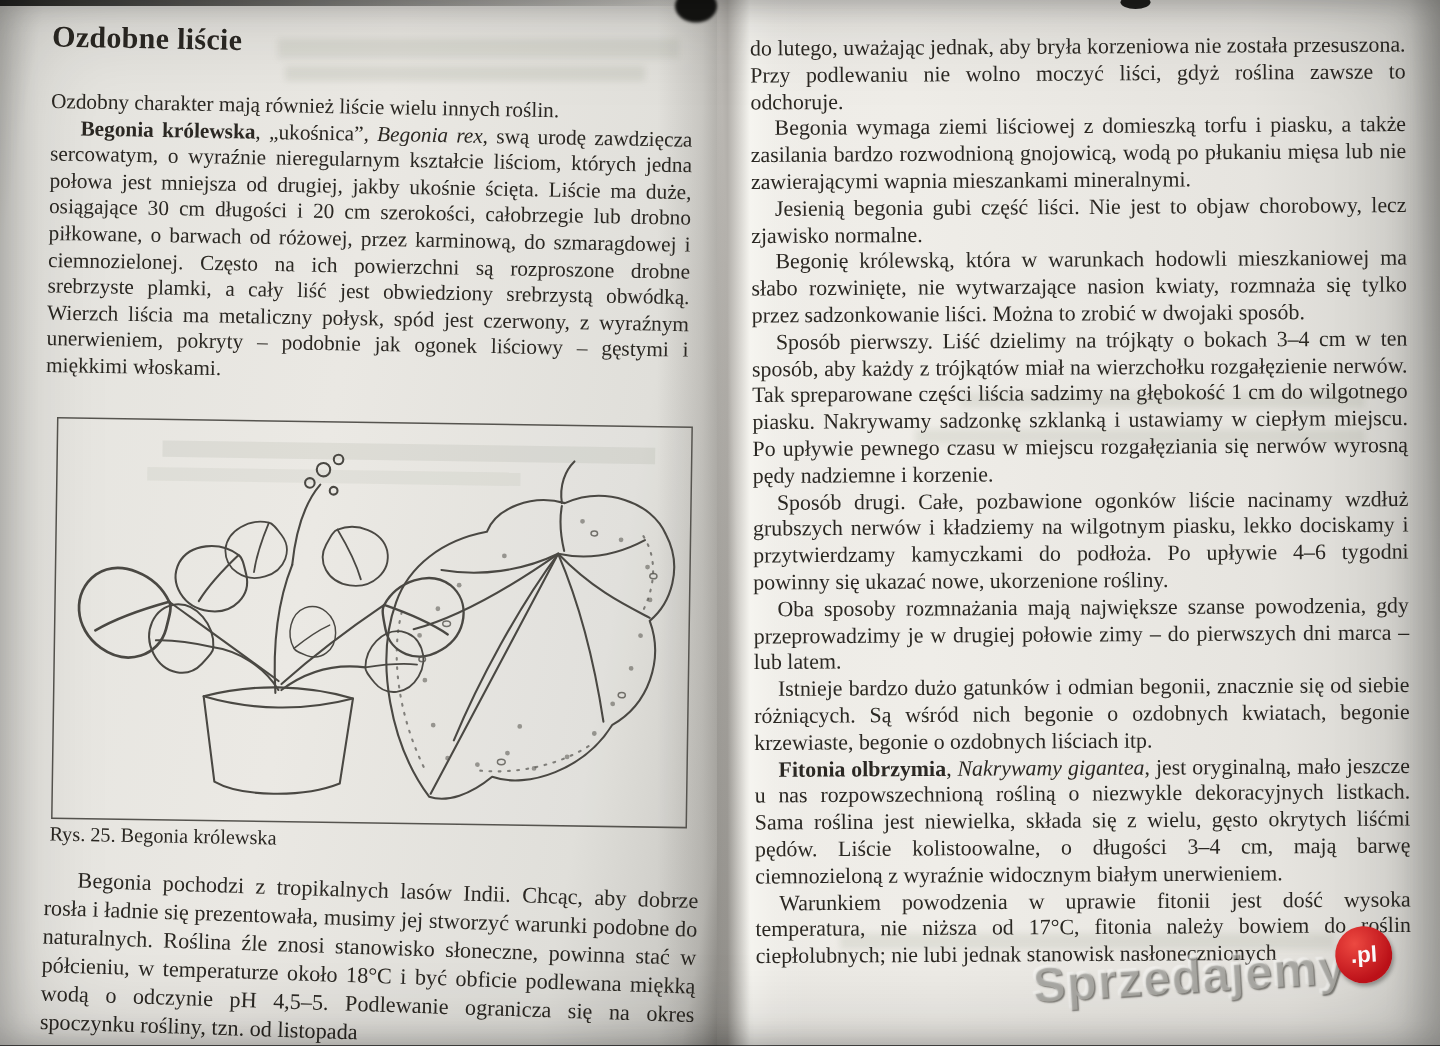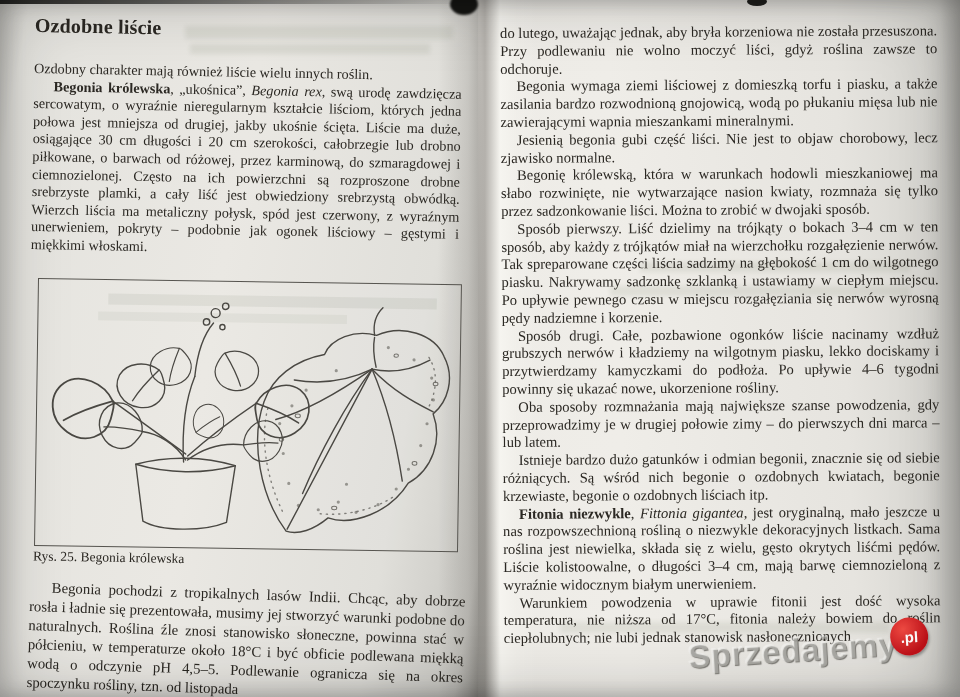--- a/index.html
+++ b/index.html
@@ -166,21 +166,21 @@
 
   <div class="rt">
     <p class="cont">do lutego, uważając jednak, aby bryła korzeniowa nie została przesuszona. Przy podlewaniu nie wolno moczyć liści, gdyż roślina zawsze to odchoruje.</p>
     <p>Begonia wymaga ziemi liściowej z domieszką torfu i piasku, a także zasilania bardzo rozwodnioną gnojowicą, wodą po płukaniu mięsa lub nie zawierającymi wapnia mieszankami mineralnymi.</p>
     <p>Jesienią begonia gubi część liści. Nie jest to objaw chorobowy, lecz zjawisko normalne.</p>
     <p>Begonię królewską, która w warunkach hodowli mieszkaniowej ma słabo rozwinięte, nie wytwarzające nasion kwiaty, rozmnaża się tylko przez sadzonkowanie liści. Można to zrobić w dwojaki sposób.</p>
     <p>Sposób pierwszy. Liść dzielimy na trójkąty o bokach 3–4 cm w ten sposób, aby każdy z trójkątów miał na wierzchołku rozgałęzienie nerwów. Tak spreparowane części liścia sadzimy na głębokość 1 cm do wilgotnego piasku. Nakrywamy sadzonkę szklanką i ustawiamy w ciepłym miejscu. Po upływie pewnego czasu w miejscu rozgałęziania się nerwów wyrosną pędy nadziemne i korzenie.</p>
     <p>Sposób drugi. Całe, pozbawione ogonków liście nacinamy wzdłuż grubszych nerwów i kładziemy na wilgotnym piasku, lekko dociskamy i przytwierdzamy kamyczkami do podłoża. Po upływie 4–6 tygodni powinny się ukazać nowe, ukorzenione rośliny.</p>
     <p>Oba sposoby rozmnażania mają największe szanse powodzenia, gdy przeprowadzimy je w drugiej połowie zimy – do pierwszych dni marca – lub latem.</p>
     <p>Istnieje bardzo dużo gatunków i odmian begonii, znacznie się od siebie różniących. Są wśród nich begonie o ozdobnych kwiatach, begonie krzewiaste, begonie o ozdobnych liściach itp.</p>
-    <p><b class="run">Fitonia niezwykle</b><span>, </span><i class="run">Fittonia gigantea</i><span>, jest oryginalną, mało jeszcze u nas rozpowszechnioną rośliną o niezwykle dekoracyjnych listkach. Sama roślina jest niewielka, składa się z wielu, gęsto okrytych liśćmi pędów. Liście kolistoowalne, o długości 3–4 cm, mają barwę ciemnozieloną z wyraźnie widocznym białym unerwieniem.</span></p>
+    <p><b class="run">Fitonia olbrzymia</b><span>, </span><i class="run">Nakrywamy gigantea</i><span>, jest oryginalną, mało jeszcze u nas rozpowszechnioną rośliną o niezwykle dekoracyjnych listkach. Sama roślina jest niewielka, składa się z wielu, gęsto okrytych liśćmi pędów. Liście kolistoowalne, o długości 3–4 cm, mają barwę ciemnozieloną z wyraźnie widocznym białym unerwieniem.</span></p>
     <p>Warunkiem powodzenia w uprawie fitonii jest dość wysoka temperatura, nie niższa od 17°C, fitonia należy bowiem do roślin ciepłolubnych; nie lubi jednak stanowisk nasłonecznionych</p>
   </div>
 
   <div class="wm">
     <span class="wm-text">Sprzedajemy</span>
     <span class="wm-badge">.pl</span>
   </div>
 
   <div class="edge-top"></div>
   <div class="spine-notch"></div>

